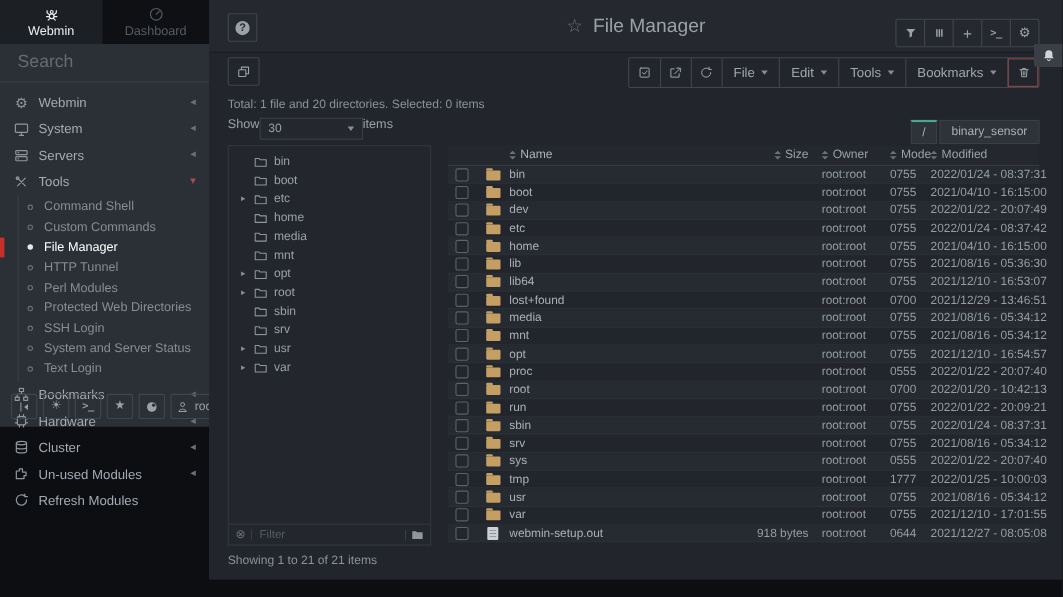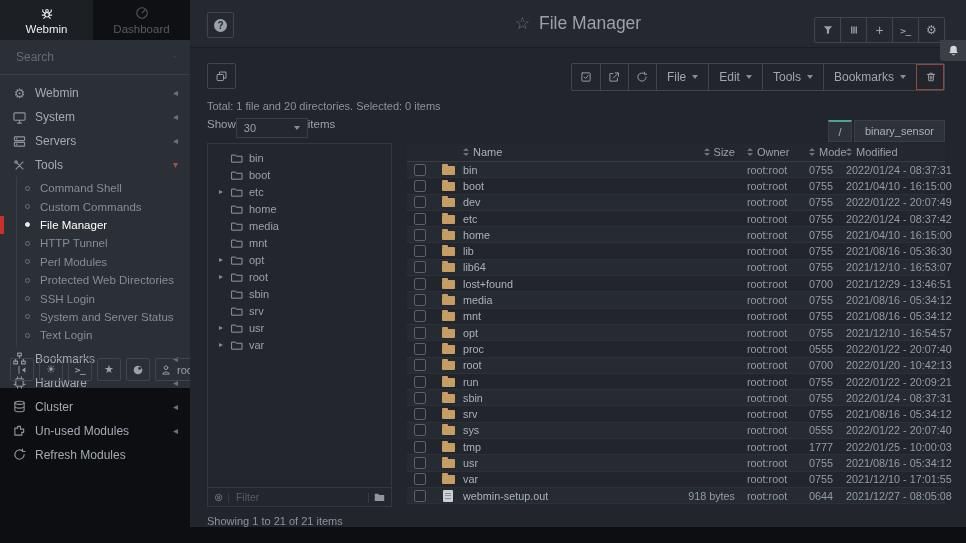--- a/index.html
+++ b/index.html
@@ -9,21 +9,21 @@
   svg .f{fill:currentColor;stroke:none}
 
   
   .sidebar{position:absolute;left:0;top:0;width:190px;height:388px;background:#2b2f36}
   .tabs{display:flex;height:40px}
   .tab{display:flex;flex-direction:column;align-items:center;justify-content:center;gap:3px;font-size:11.5px;cursor:pointer}
   .tab svg{width:14px;height:14px}
   .tab-webmin{flex-basis:93px;background:#1c1f24;color:#edeff2}
   .tab-dash{flex-basis:97px;background:#0e1013;color:#565c63}
   .searchbar{height:34px;display:flex;align-items:center;padding:0 14px;border-bottom:1px solid #3a3f46;margin-bottom:6px}
-  .searchbar input{flex:1;background:transparent;border:0;outline:0;color:#aab0b8;font-size:12px;font-family:inherit}
+  .searchbar input{flex:1;background:transparent;border:0;outline:0;color:#aab0b8;font-size:16px;font-family:inherit}
   .searchbar input::placeholder{color:#646b73}
   .searchbar .mag{width:12px;height:12px;color:#646b73}
   .nav-group{height:24px;display:flex;align-items:center;padding:0 12px;color:#a4abb4;font-size:12px;cursor:pointer}
   .gicon{width:15px;height:15px;margin-right:8px;color:#8f969e;display:flex;align-items:center;justify-content:center;font-size:13px;line-height:1}
   .gicon svg{width:13px;height:13px}
   .glabel{flex:1;white-space:nowrap;overflow:hidden}
   .chev{color:#6b717a;font-size:10px;line-height:1}
   .chev.open{color:#a2504c}
   .subnav{margin-left:16px;border-left:1px solid #3a3f46;padding:2px 0}
   .nav-sub{position:relative;height:18.4px;display:flex;align-items:center;font-size:11.5px;color:#868d96;padding-left:11px;cursor:pointer;white-space:nowrap}
@@ -46,34 +46,34 @@
   .apptitle{display:flex;align-items:center;gap:9px;color:#9aa1aa;font-size:17.5px}
   .apptitle .star{color:#6b717a;font-size:17px;line-height:1}
   .appicons{position:absolute;right:21px;top:17px;display:flex;border:1px solid #41464d;border-radius:2px;height:24px}
   .appicons .cell{width:25px;display:flex;align-items:center;justify-content:center;color:#9aa1aa;border-left:1px solid #41464d;font-size:12px;cursor:pointer}
   .appicons .cell:first-child{border-left:0}
   .appicons svg{width:12px;height:12px}
   .belltab{position:absolute;right:0;top:40px;width:26px;height:21px;background:#3a3e45;border-radius:0 0 0 3px;display:flex;align-items:center;justify-content:center;color:#d2d6db;z-index:5;cursor:pointer}
   .belltab svg{width:13px;height:13px}
 
   .bodyarea{position:relative;padding:0 21px 0 17px}
-  .toolrow{display:flex;justify-content:space-between;margin-top:15px}
+  .toolrow{display:flex;justify-content:space-between;margin-top:4px}
   .copybtn{width:29px;height:26px;border:1px solid #41464d;border-radius:2px;display:flex;align-items:center;justify-content:center;color:#9aa1aa;cursor:pointer;box-sizing:border-box}
   .copybtn svg{width:13px;height:13px}
   .tgroup{display:flex;border:1px solid #41464d;border-radius:2px;height:26px}
   .tcell{display:flex;align-items:center;justify-content:center;color:#a0a7b0;border-left:1px solid #41464d;padding:0 10px;font-size:12px;gap:6px;cursor:pointer}
   .tcell:first-child{border-left:0}
   .tcell.icn{width:28px;padding:0;box-sizing:border-box}
   .tcell svg{width:12px;height:12px}
   .tcell.danger{outline:1px solid #8c4a46;outline-offset:-1px}
   .caret{width:0;height:0;border-left:3.5px solid transparent;border-right:3.5px solid transparent;border-top:4px solid #868d96}
 
   .totalline{margin-top:9px;font-size:11px;color:#8b929b}
   .showrow{margin-top:6px;display:flex;align-items:flex-start;gap:0;font-size:11.5px;color:#9aa1aa}
-  .select{width:72px;height:20px;border:1px solid #3a3f46;background:#24272d;display:flex;align-items:center;justify-content:space-between;padding:0 7px;font-size:11px;color:#9aa1aa;cursor:pointer;box-sizing:border-box}
+  .select{width:94px;height:20px;border:1px solid #3a3f46;background:#24272d;display:flex;align-items:center;justify-content:space-between;padding:0 7px;font-size:11px;color:#9aa1aa;cursor:pointer;box-sizing:border-box}
   .crumbs{position:absolute;right:21px;top:57px;display:flex;gap:2px}
   .crumb{height:22px;background:#2e3239;border:1px solid #3a3f46;display:flex;align-items:center;justify-content:center;font-size:11px;color:#aab0b8;padding:0 10px;cursor:pointer;box-sizing:border-box}
   .crumb.rootbtn{border-top:2px solid #4aa78f;width:24px;padding:0}
 
   .panes{display:flex;margin-top:5px;gap:15px}
   .treepane{width:185px;height:364px;border:1px solid #33383f;position:relative;box-sizing:border-box;background:#23262c;flex:none}
   .treelist{padding-top:5px}
   .tnode{height:17px;display:flex;align-items:center;font-size:11px;color:#9aa1aa;padding-left:9px;gap:6px;cursor:pointer}
   .texp{width:8px;font-size:8px;color:#868d96;text-align:center;flex:none}
   .tfold{display:flex;flex:none;color:#8f969e}

